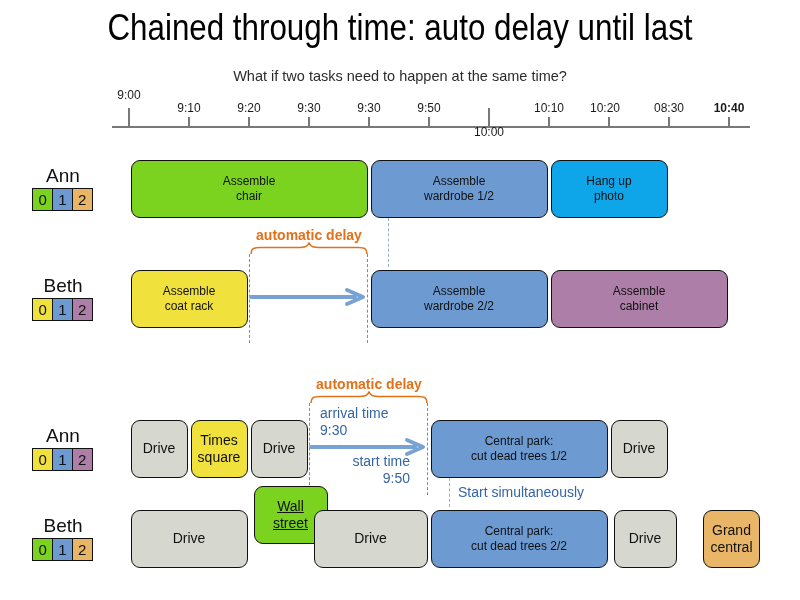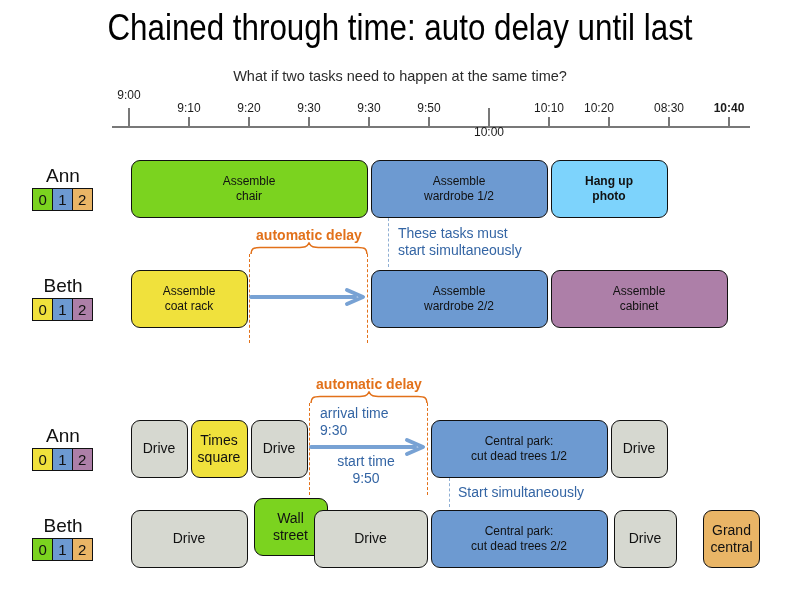--- a/index.html
+++ b/index.html
@@ -36,21 +36,21 @@
   .s1-dashR{left:367px;top:254px;height:89px;}
   .s1-arrow{left:249px;top:287px;}
   .s1-bluedash{left:388px;top:213px;height:54px;}
   .s1-note{left:398px;top:225px;}
   .s2-delay{left:299px;top:376px;width:140px;}
   .s2-brace{left:310px;top:391px;}
   .s2-dashL{left:309px;top:403px;height:92px;}
   .s2-dashR{left:427px;top:403px;height:92px;}
   .s2-arrival{left:320px;top:405px;}
   .s2-arrow{left:309px;top:437px;}
-  .s2-start{left:322px;top:453px;width:88px;text-align:center;}
+  .s2-start{left:322px;top:453px;width:88px;text-align:right;}
   .s2-bluedash{left:449px;top:478px;height:29px;}
   .s2-simul{left:458px;top:484px;}
 </style>
 </head>
 <body>
 
 <div id="diagram">
   <div class="title">Chained through time: auto delay until last</div>
   <div class="subtitle">What if two tasks need to happen at the same time?</div>
   <div class="axis"></div>
@@ -59,22 +59,20 @@
   <svg class="brace s1-brace" width="118" height="13" viewBox="0 0 118 13">
     <path d="M1,12 C1,7 3,5.5 10,5.5 L47,5.5 C55,5.5 57,5 59,1 C61,5 63,5.5 71,5.5 L108,5.5 C115,5.5 117,7 117,12"></path>
   </svg>
   <div class="vdash-o s1-dashL"></div>
   <div class="vdash-o s1-dashR"></div>
   <svg class="arrow s1-arrow" width="124" height="20" viewBox="0 0 124 20">
     <line x1="2" y1="10" x2="106" y2="10"></line>
       <polyline points="98,3 114,10 98,17"></polyline>
   </svg>
   <div class="vdash-b s1-bluedash"></div>
-  <div class="ann-blue s1-note">These tasks must
-start simultaneously</div>
 
   <div class="ann-orange s2-delay">automatic delay</div>
   <svg class="brace s2-brace" width="118" height="13" viewBox="0 0 118 13">
     <path d="M1,12 C1,7 3,5.5 10,5.5 L47,5.5 C55,5.5 57,5 59,1 C61,5 63,5.5 71,5.5 L108,5.5 C115,5.5 117,7 117,12"></path>
   </svg>
   <div class="vdash-o s2-dashL"></div>
   <div class="vdash-o s2-dashR"></div>
   <div class="ann-blue s2-arrival">arrival time
 9:30</div>
   <svg class="arrow s2-arrow" width="124" height="20" viewBox="0 0 124 20">
@@ -95,40 +93,40 @@
     <div class="tick-label" style="left: 284px; top: 101px;">9:30</div>
     <div class="tick" style="left: 368.2px; top: 117px; height: 10px;"></div>
     <div class="tick-label" style="left: 344px; top: 101px;">9:30</div>
     <div class="tick" style="left: 428.2px; top: 117px; height: 10px;"></div>
     <div class="tick-label" style="left: 404px; top: 101px;">9:50</div>
     <div class="tick" style="left: 488.2px; top: 108px; height: 19px;"></div>
     <div class="tick-label" style="left: 464px; top: 88px; margin-top: 37px;">10:00</div>
     <div class="tick" style="left: 548.2px; top: 117px; height: 10px;"></div>
     <div class="tick-label" style="left: 524px; top: 101px;">10:10</div>
     <div class="tick" style="left: 608.2px; top: 117px; height: 10px;"></div>
-    <div class="tick-label" style="left: 564px; top: 101px; text-align: right;">10:20</div>
+    <div class="tick-label" style="left: 580px; top: 101px;">10:20</div>
     <div class="tick" style="left: 668.2px; top: 117px; height: 10px;"></div>
     <div class="tick-label" style="left: 644px; top: 101px;">08:30</div>
     <div class="tick" style="left: 728.2px; top: 117px; height: 10px;"></div>
     <div class="tick-label" style="left: 704px; top: 101px; font-weight: bold;">10:40</div>
     <div class="person-name" style="top: 165px;">Ann</div>
     <div class="chips" style="top: 188px;">
       <div class="chip" style="background: rgb(123, 211, 31);">0</div>
       <div class="chip" style="background: rgb(109, 154, 209);">1</div>
       <div class="chip" style="background: rgb(233, 181, 102);">2</div>
     </div>
     <div class="task lg" style="left: 130.5px; top: 160px; width: 237px; background: rgb(123, 211, 31);">
       <span>Assemble
 chair</span>
     </div>
     <div class="task lg" style="left: 370.5px; top: 160px; width: 177px; background: rgb(109, 154, 209);">
       <span>Assemble
 wardrobe 1/2</span>
     </div>
-    <div class="task lg" style="left: 550.5px; top: 160px; width: 117px; background: #7dd3fc; font-weight: bold;">
+    <div class="task lg" style="left: 550.5px; top: 160px; width: 117px; background: #0ea5e9;">
       <span>Hang up
 photo</span>
     </div>
     <div class="person-name" style="top: 275px;">Beth</div>
     <div class="chips" style="top: 298px;">
       <div class="chip" style="background: rgb(240, 225, 60);">0</div>
       <div class="chip" style="background: rgb(109, 154, 209);">1</div>
       <div class="chip" style="background: rgb(173, 127, 168);">2</div>
     </div>
     <div class="task lg" style="left: 130.5px; top: 270px; width: 117px; background: rgb(240, 225, 60);">
@@ -168,21 +166,21 @@
     </div>
     <div class="person-name" style="top: 515px;">Beth</div>
     <div class="chips" style="top: 538px;">
       <div class="chip" style="background: rgb(123, 211, 31);">0</div>
       <div class="chip" style="background: rgb(109, 154, 209);">1</div>
       <div class="chip" style="background: rgb(233, 181, 102);">2</div>
     </div>
     <div class="task sm" style="left: 130.5px; top: 510px; width: 117px; background: rgb(214, 216, 208);">
       <span>Drive</span>
     </div>
-    <div class="task sm" style="left: 253.5px; top: 498px; width: 74px; background: rgb(123, 211, 31);">
+    <div class="task sm" style="left: 253.5px; top: 486px; width: 74px; background: rgb(123, 211, 31); text-decoration: underline;">
       <span>Wall
 street</span>
     </div>
     <div class="task sm" style="left: 313.5px; top: 510px; width: 114px; background: rgb(214, 216, 208);">
       <span>Drive</span>
     </div>
     <div class="task lg" style="left: 430.5px; top: 510px; width: 177px; background: rgb(109, 154, 209);">
       <span>Central park:
 cut dead trees 2/2</span>
     </div>

